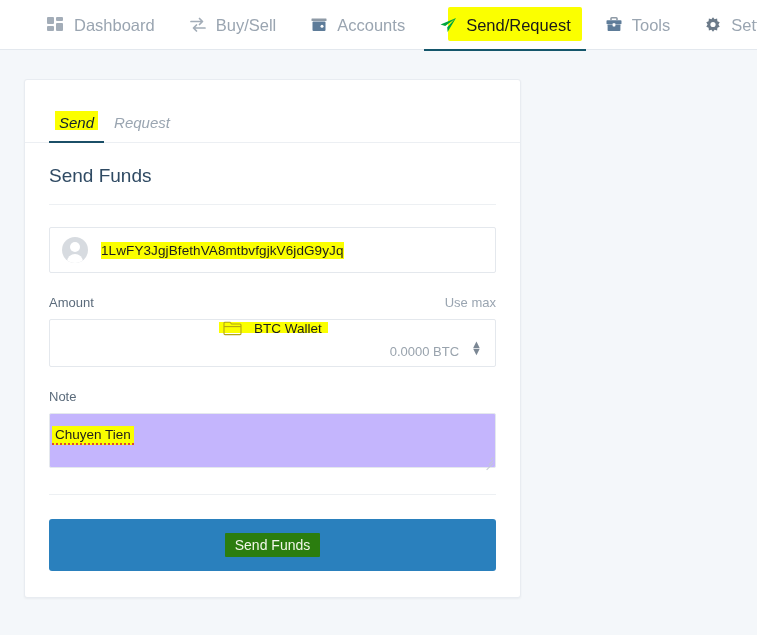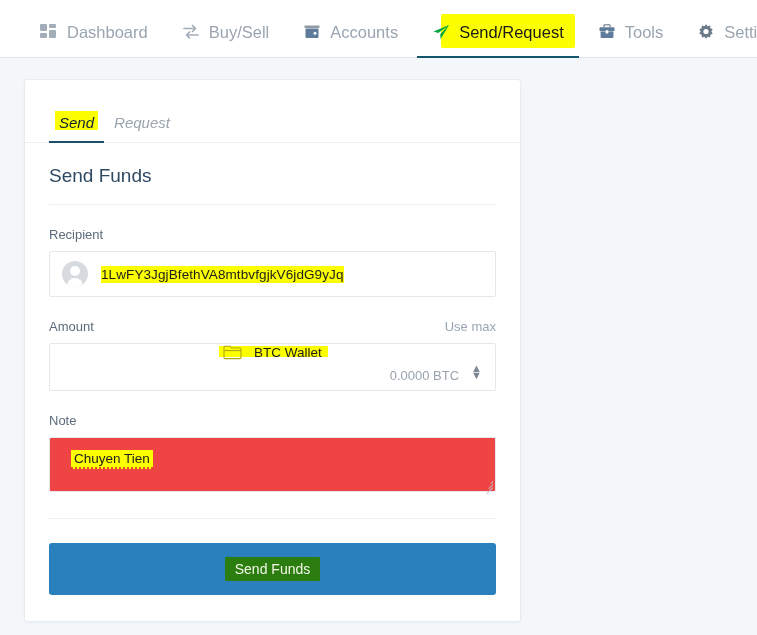--- a/index.html
+++ b/index.html
@@ -5,26 +5,26 @@
   * { box-sizing: border-box; margin: 0; padding: 0; }
   html, body {
     width: 757px; height: 635px;
     background: #f4f7fa;
     font-family: "Liberation Sans", sans-serif;
     overflow: hidden;
   }
 
   
   .topnav {
-    height: 58px;
+    height: 50px;
     background: #ffffff;
     border-bottom: 1px solid #e3e8ee;
     display: flex;
-    align-items: flex-end;
-    padding-left: 23px;
+    align-items: flex-start;
+    padding-left: 30px;
     position: relative;
   }
   .nav-item {
     display: flex;
     align-items: center;
     gap: 9px;
     height: 50px;
     padding: 0 17px;
     font-size: 16.5px;
     color: #9aa5b1;
@@ -226,23 +226,23 @@
     flex-direction: column;
     align-items: center;
     cursor: pointer;
   }
 
   
   .note-box {
     border: 1px solid #e4e8ed;
     border-radius: 2px;
     height: 55px;
-    padding: 11px 21px;
-    position: relative;
-    background: #ef4444;
+    padding: 11px 2px;
+    position: relative;
+    background: #c4b5fd;
   }
   .note-val {
     font-size: 13.5px;
     color: #1d1d1d;
     background: #fbff00;
     padding: 1px 3px;
     border-bottom: 2px dotted #e04a2f;
   }
   .resize-grip {
     position: absolute;
@@ -353,21 +353,20 @@
     <div class="ctab">
       <span class="ctab-label">Request</span>
     </div>
   </div>
 
   <div class="card-body">
 
     <h2 class="section-title">Send Funds</h2>
 
     <div class="field">
-      <span class="field-label">Recipient</span>
       <div class="input-box">
         <span class="avatar"></span>
         <span class="addr">1LwFY3JgjBfethVA8mtbvfgjkV6jdG9yJq</span>
       </div>
     </div>
 
     <div class="field">
       <div class="label-row">
         <span class="field-label">Amount</span>
         <span class="use-max">Use max</span>

